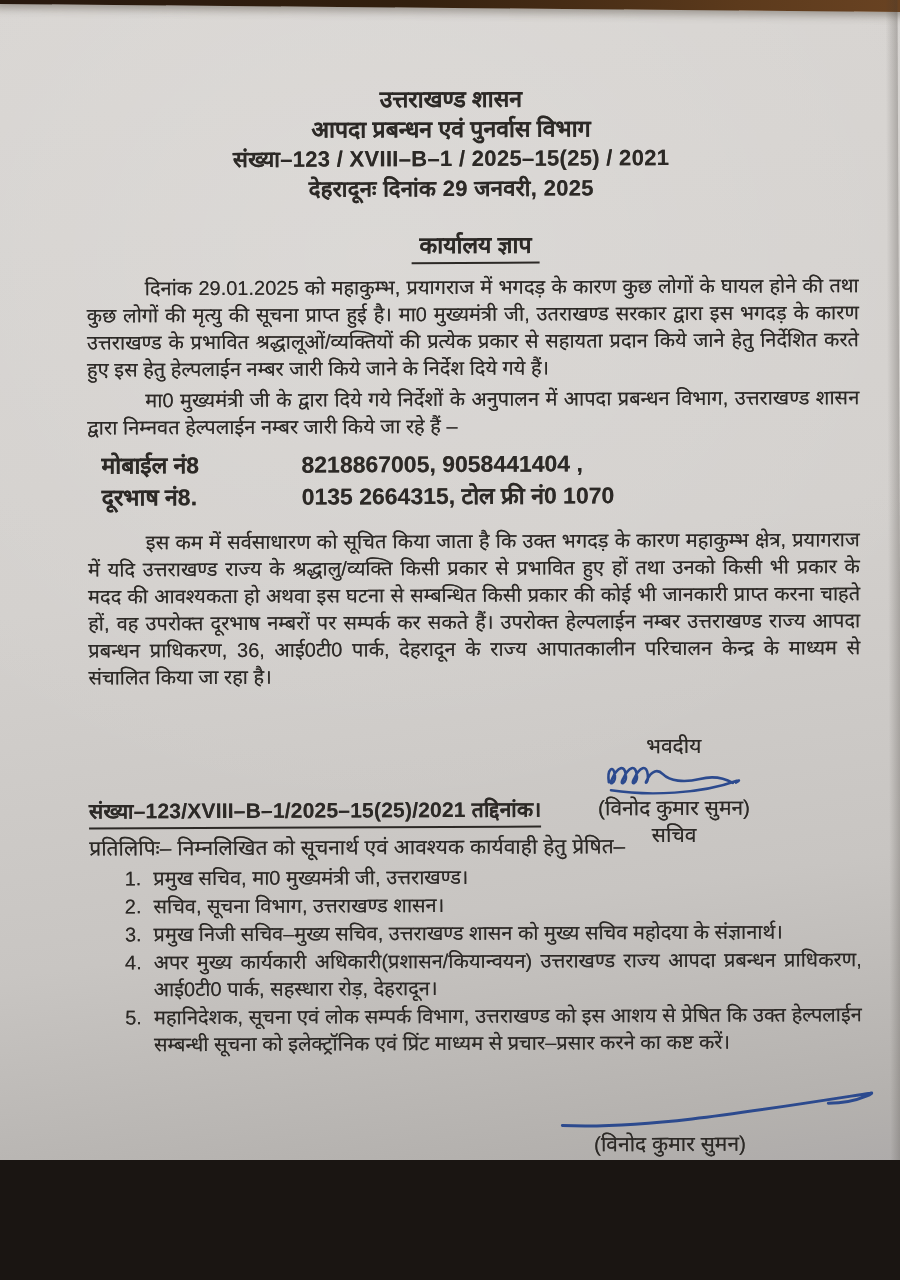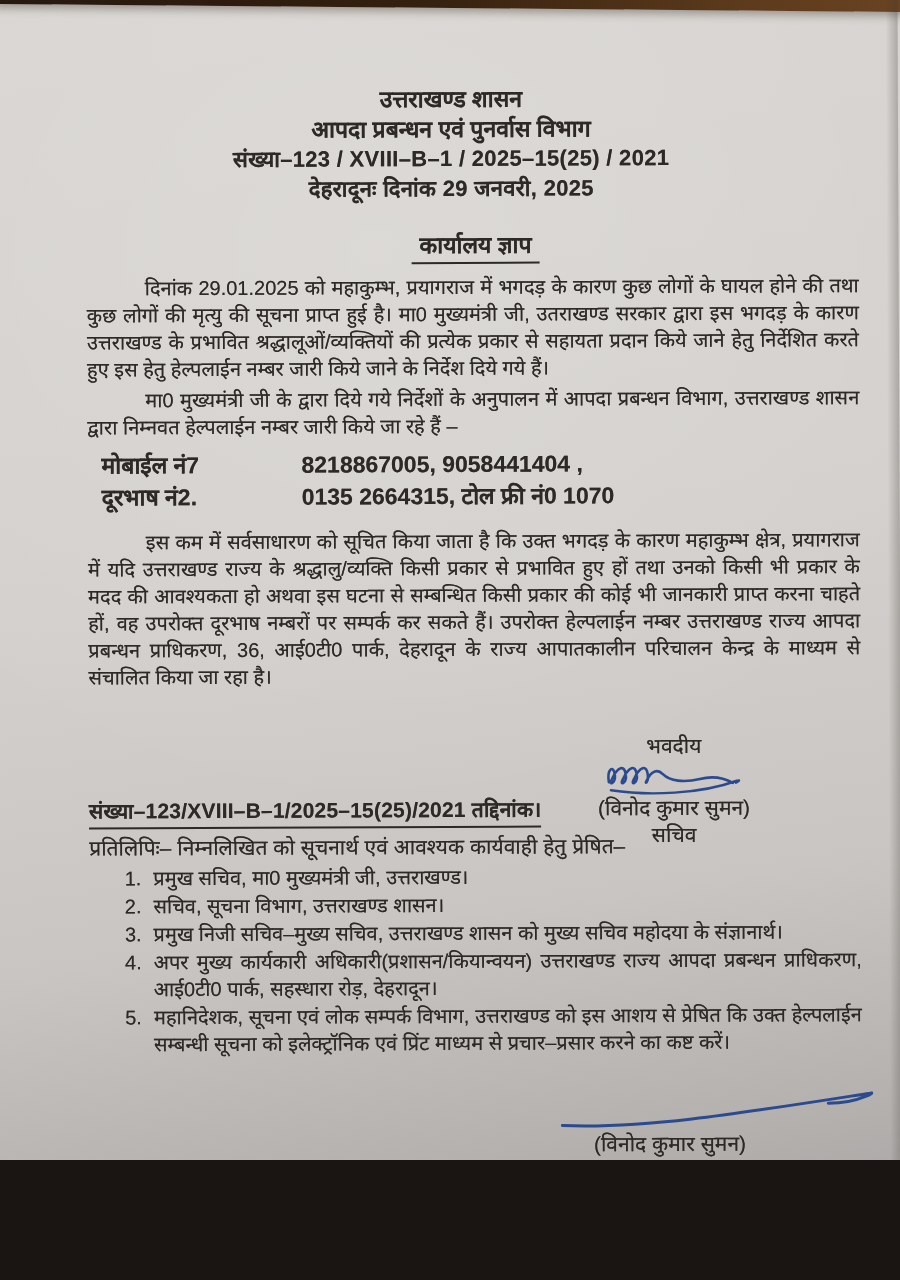--- a/index.html
+++ b/index.html
@@ -81,24 +81,24 @@
 
       <div class="subject">
         <span>कार्यालय ज्ञाप</span>
       </div>
 
       <p class="para">दिनांक 29.01.2025 को महाकुम्भ, प्रयागराज में भगदड़ के कारण कुछ लोगों के घायल होने की तथा कुछ लोगों की मृत्यु की सूचना प्राप्त हुई है। मा0 मुख्यमंत्री जी, उतराखण्ड सरकार द्वारा इस भगदड़ के कारण उत्तराखण्ड के प्रभावित श्रद्धालूओं/व्यक्तियों की प्रत्येक प्रकार से सहायता प्रदान किये जाने हेतु निर्देशित करते हुए इस हेतु हेल्पलाईन नम्बर जारी किये जाने के निर्देश दिये गये हैं।</p>
       <p class="para p2">मा0 मुख्यमंत्री जी के द्वारा दिये गये निर्देशों के अनुपालन में आपदा प्रबन्धन विभाग, उत्तराखण्ड शासन द्वारा निम्नवत हेल्पलाईन नम्बर जारी किये जा रहे हैं –</p>
 
       <div class="helpline">
         <div class="hl-row">
-          <span class="hl-label">मोबाईल नं7</span><span class="hl-value">8218867005, 9058441404 ,</span>
+          <span class="hl-label">मोबाईल नं8</span><span class="hl-value">8218867005, 9058441404 ,</span>
         </div>
         <div class="hl-row">
-          <span class="hl-label">दूरभाष नं2.</span><span class="hl-value">0135 2664315, टोल फ्री नं0 1070</span>
+          <span class="hl-label">दूरभाष नं8.</span><span class="hl-value">0135 2664315, टोल फ्री नं0 1070</span>
         </div>
       </div>
 
       <p class="para p3">इस कम में सर्वसाधारण को सूचित किया जाता है कि उक्त भगदड़ के कारण महाकुम्भ क्षेत्र, प्रयागराज में यदि उत्तराखण्ड राज्य के श्रद्धालु/व्यक्ति किसी प्रकार से प्रभावित हुए हों तथा उनको किसी भी प्रकार के मदद की आवश्यकता हो अथवा इस घटना से सम्बन्धित किसी प्रकार की कोई भी जानकारी प्राप्त करना चाहते हों, वह उपरोक्त दूरभाष नम्बरों पर सम्पर्क कर सकते हैं। उपरोक्त हेल्पलाईन नम्बर उत्तराखण्ड राज्य आपदा प्रबन्धन प्राधिकरण, 36, आई0टी0 पार्क, देहरादून के राज्य आपातकालीन परिचालन केन्द्र के माध्यम से संचालित किया जा रहा है।</p>
 
       <div class="ref2">
         <span>संख्या–123/XVIII–B–1/2025–15(25)/2021 तद्दिनांक।</span>
       </div>
       <div class="copyintro">प्रतिलिपिः– निम्नलिखित को सूचनार्थ एवं आवश्यक कार्यवाही हेतु प्रेषित–</div>
 

